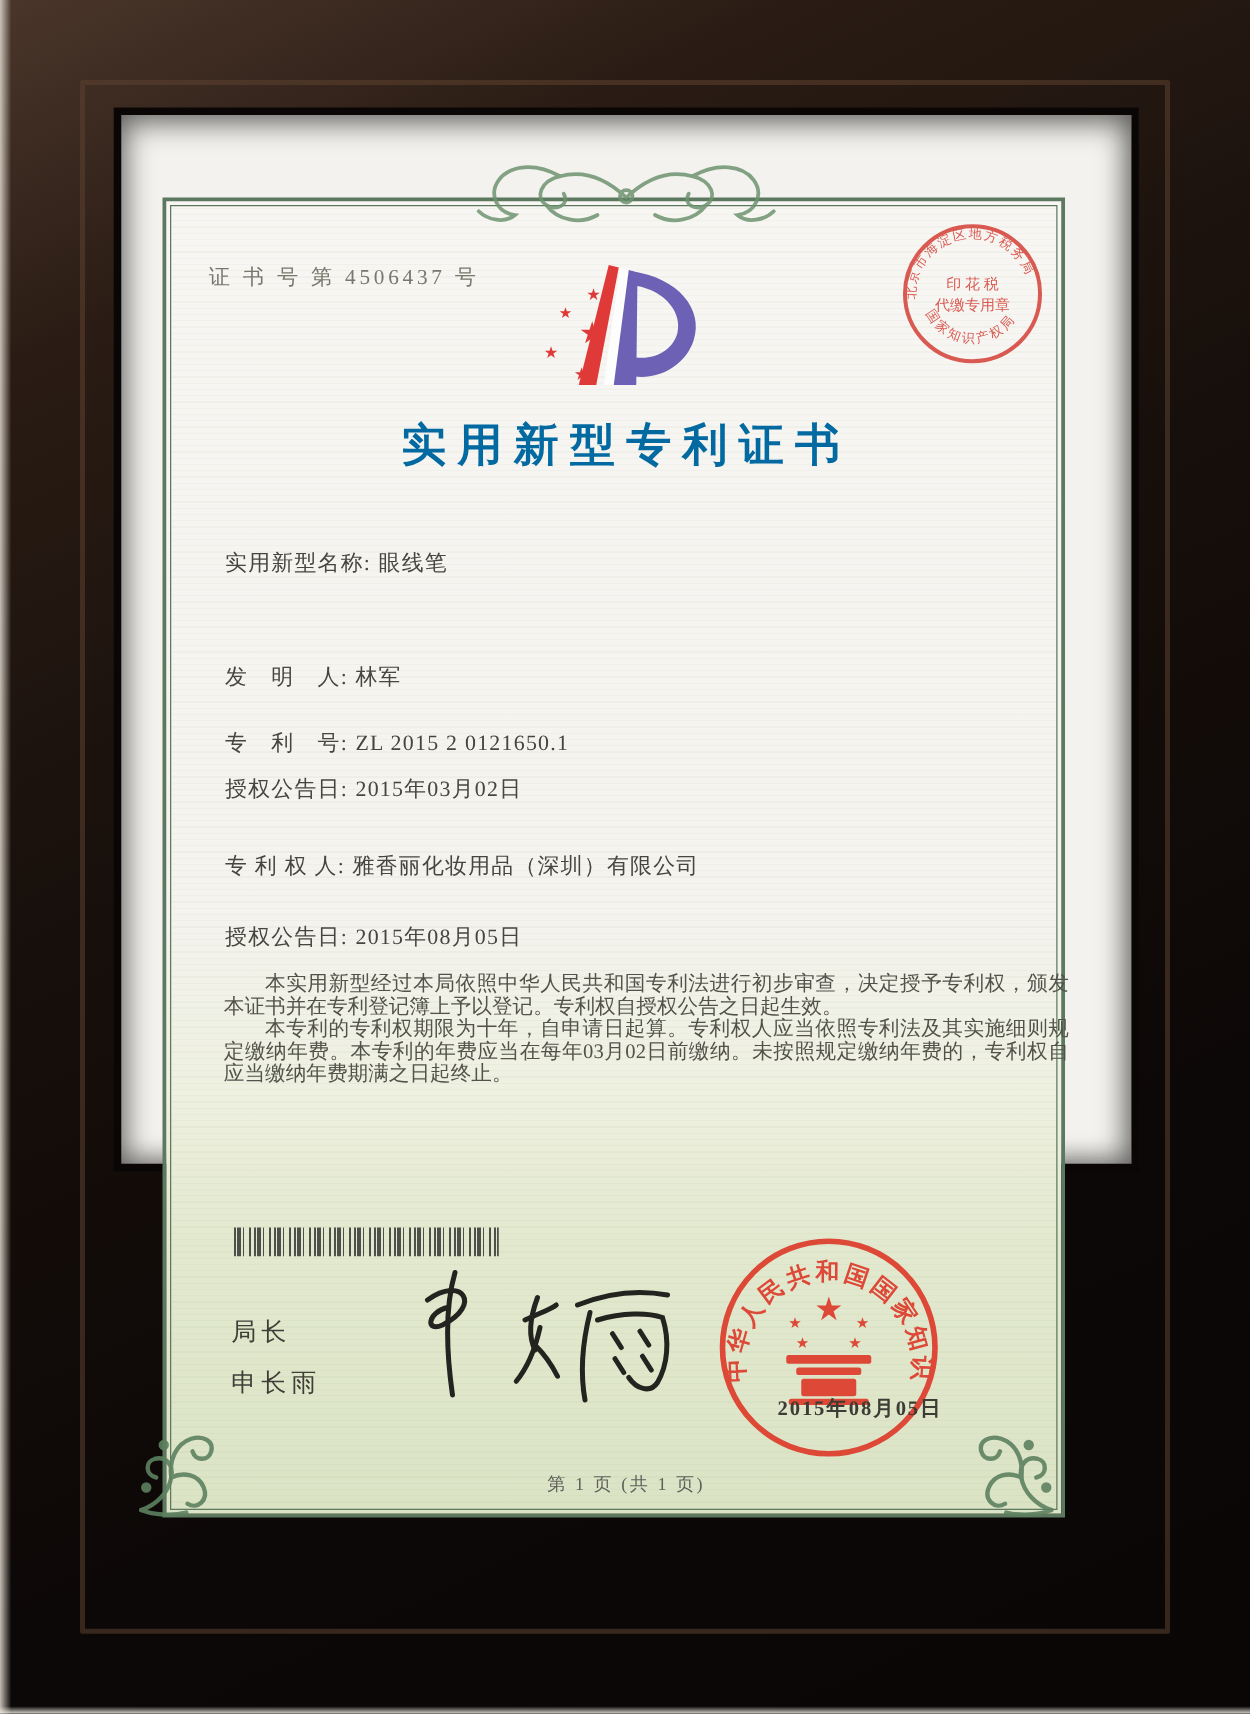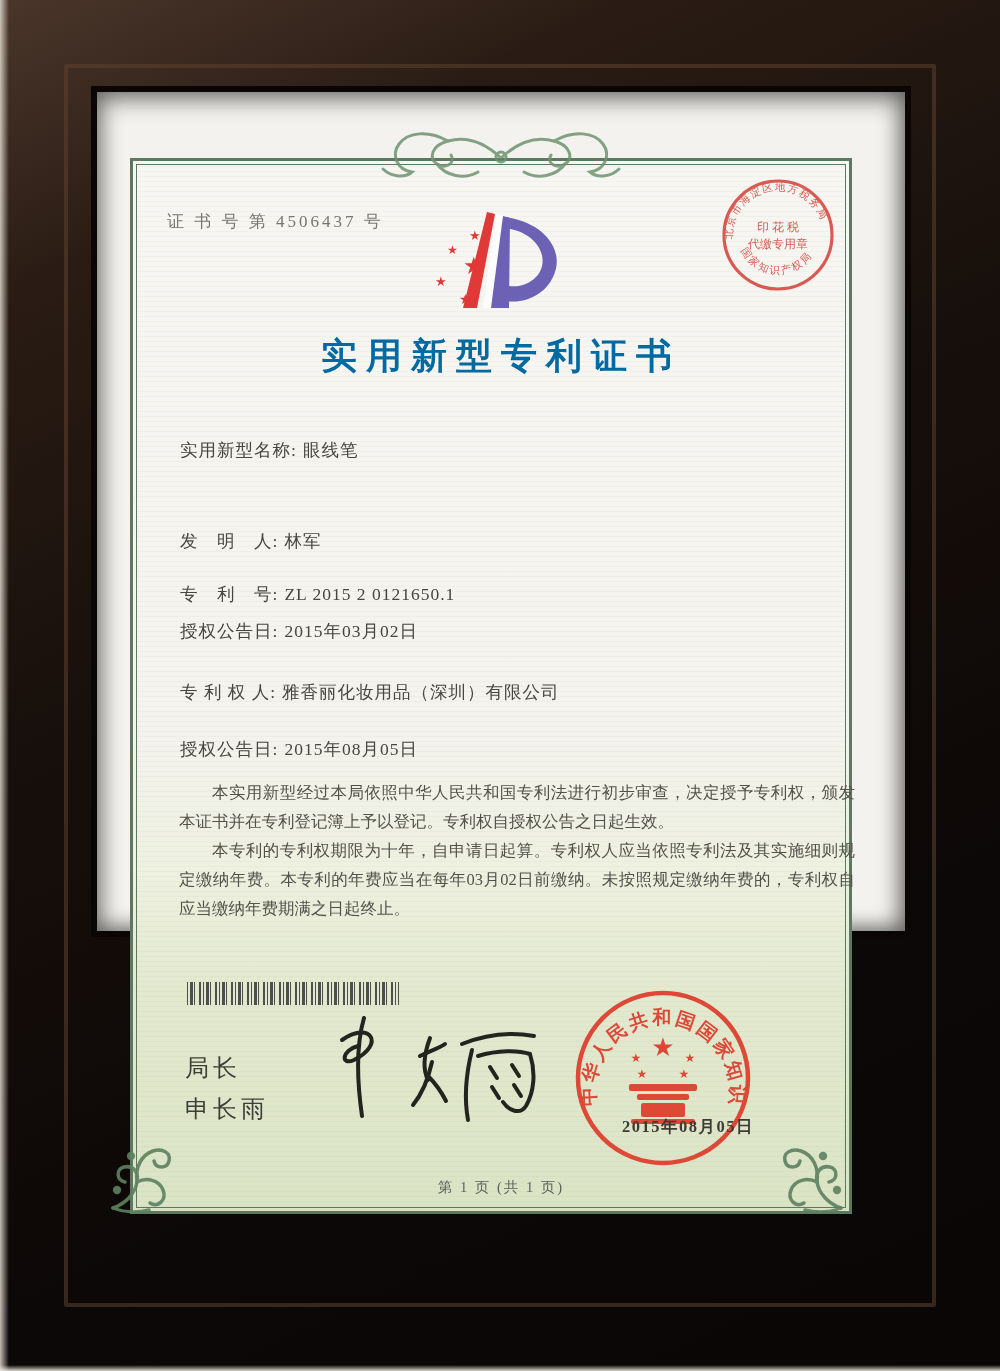--- a/index.html
+++ b/index.html
@@ -68,34 +68,34 @@
   .field {
     position:absolute; left:0; white-space:nowrap;
     font-size:17.5px; color:#46463f; letter-spacing:1px;
     font-family:"Liberation Serif", serif;
   }
   .field .val { margin-left:6px; }
   .f0 { top:346px; } .f1 { top:408px;margin-top:29px; } .f2 { top:490px; }
   .f3 { top:527px; } .f4 { top:588px; } .f5 { top:645px; }
   .body-text {
     position:absolute; left:82px; top:686px; width:676px;
-    font-size:16.5px; line-height:29px; color:#52524a; text-align:justify;
+    font-size:16.5px; line-height:18px; color:#52524a; text-align:justify;
     font-family:"Liberation Serif", serif;
   }
   .body-text p { text-indent:2em; }
   .barcode {
     position:absolute; left:90px; top:890px; width:212px; height:23px; opacity:.82;
     background: repeating-linear-gradient(90deg,
       #2e2e2e 0 1.5px, transparent 1.5px 3px,
       #2e2e2e 3px 6px, transparent 6px 7.5px,
       #2e2e2e 7.5px 8.5px, transparent 8.5px 12px,
       #2e2e2e 12px 14px, transparent 14px 16px);
   }
   .director-label, .director-name {
-    position:absolute; left:88px; font-size:24px; color:#3e3e37; letter-spacing:4px;
+    position:absolute; left:88px; font-size:20px; color:#3e3e37; letter-spacing:4px;
   }
   .director-label { top:960px; }
   .director-name  { top:1001px; }
   .signature { position:absolute; left:215px; top:918px; width:235px; height:128px; }
   .seal { position:absolute; left:474px; top:894px; width:184px; height:184px; }
   .seal-date {
     position:absolute; left:496px; top:1024px; width:190px; text-align:center;
     font-size:16.5px; font-weight:bold; letter-spacing:1.5px; color:#3c3c34;
     font-family:"Liberation Serif", serif;
   }

